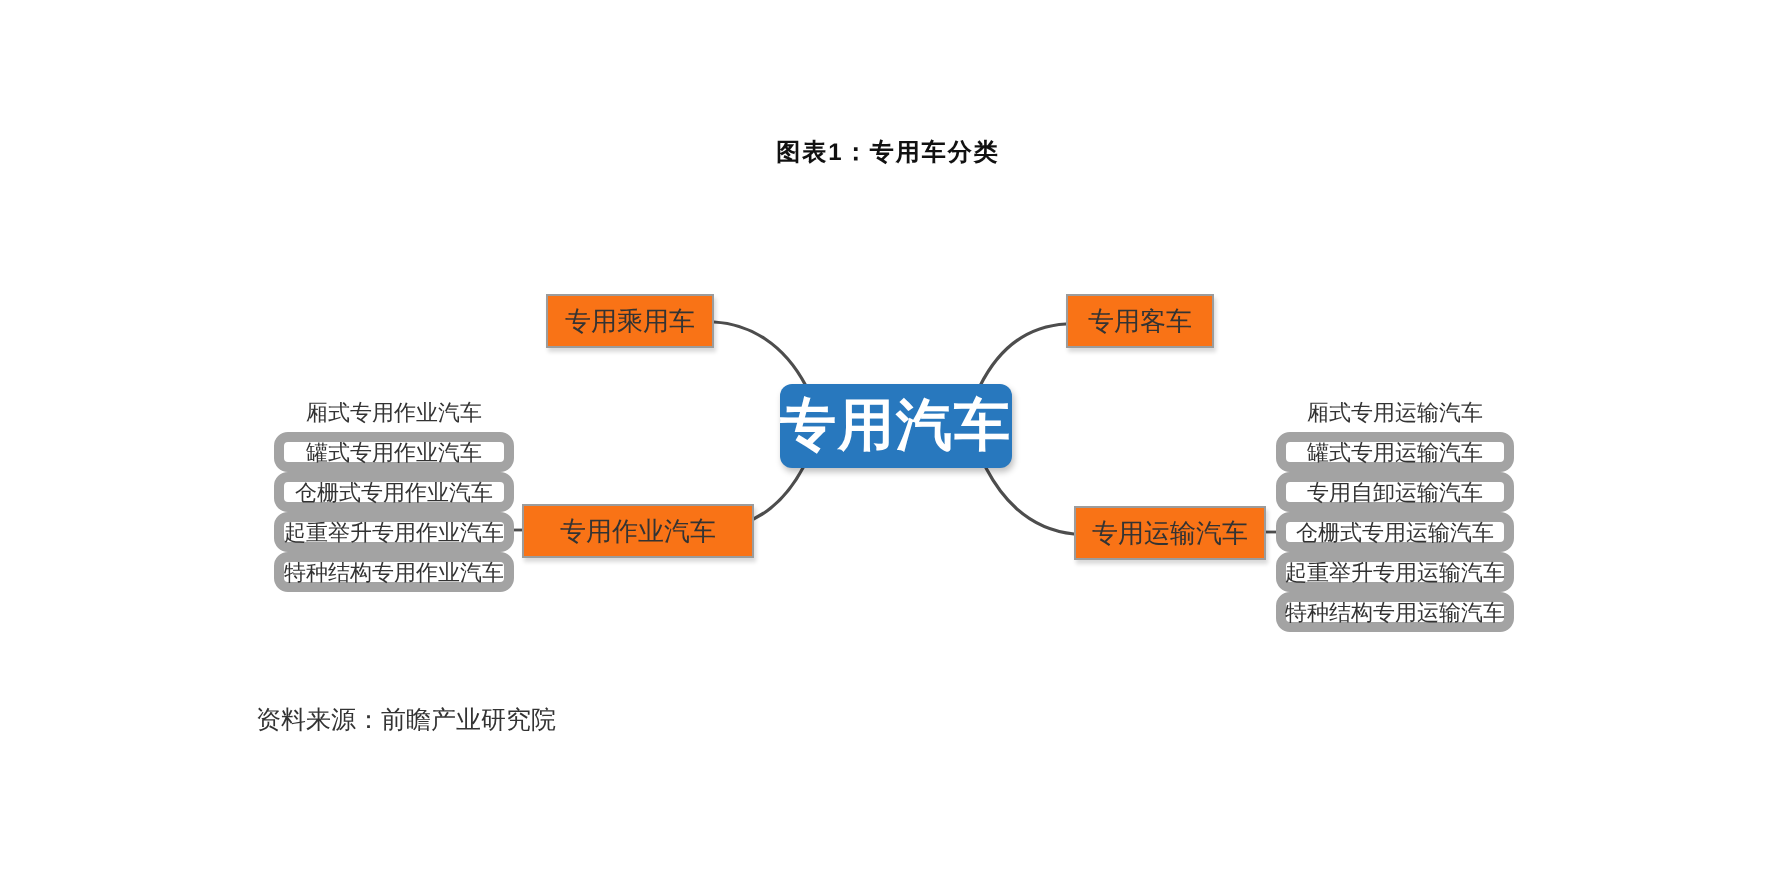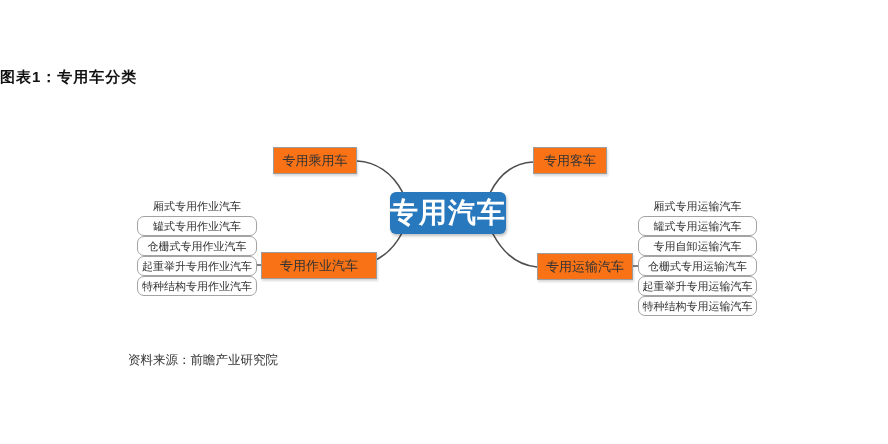--- a/index.html
+++ b/index.html
@@ -1,35 +1,35 @@
 <!DOCTYPE html>
 <html><head>
 <meta charset="utf-8">
 <style>
   html,body{margin:0;padding:0;background:#ffffff;}
   body{font-family:"Liberation Sans","DejaVu Sans",sans-serif;}
   .canvas{position:relative;width:888px;height:444px;background:#ffffff;overflow:hidden;}
-  .title{position:absolute;top:68px;left:0;width:100%;
-         font-size:15px;font-weight:bold;color:#111;letter-spacing:1px;}
+  .title{position:absolute;top:68px;left:0;width:100%;text-align:center;
+         font-size:12px;font-weight:bold;color:#111;letter-spacing:1px;}
   svg.connectors{position:absolute;left:0;top:0;width:888px;height:444px;pointer-events:none;}
   .root-node{position:absolute;left:390px;top:192px;width:116px;height:42px;
              background:#2878BE;border-radius:6px;color:#ffffff;font-size:28px;font-weight:bold;
              display:flex;align-items:center;justify-content:center;letter-spacing:1px;
              box-shadow:1px 2px 3px rgba(0,0,0,0.25);}
   .branch{position:absolute;height:27px;background:#f97316;border:1px solid #9C9C9C;
           border-radius:0;color:#333;font-size:13px;display:flex;align-items:center;
           justify-content:center;box-sizing:border-box;box-shadow:1px 2px 2px rgba(0,0,0,0.15);}
   .branch.passenger{left:273px;top:147px;width:84px;}
   .branch.bus{left:533px;top:147px;width:74px;}
   .branch.operation{left:261px;top:252px;width:116px;}
   .branch.transport{left:537px;top:253px;width:96px;}
   .leafstack{position:absolute;display:flex;flex-direction:column;}
   .leafstack.left{left:137px;top:196px;width:120px;}
   .leafstack.right{left:638px;top:196px;width:119px;}
-  .leaf{height:20px;box-sizing:border-box;background:#ffffff;border:1px solid #a3a3a3;
+  .leaf{height:20px;box-sizing:border-box;background:#ffffff;border:5px solid #a3a3a3;
         border-radius:7px;color:#333;font-size:11px;display:flex;align-items:center;
         justify-content:center;white-space:nowrap;}
   .leaf:first-child{border-color:transparent;background:transparent;}
   .source{position:absolute;left:128px;top:352px;font-size:12.5px;color:#333;}
 </style>
 </head>
 <body>
 
 <div class="canvas">
 

